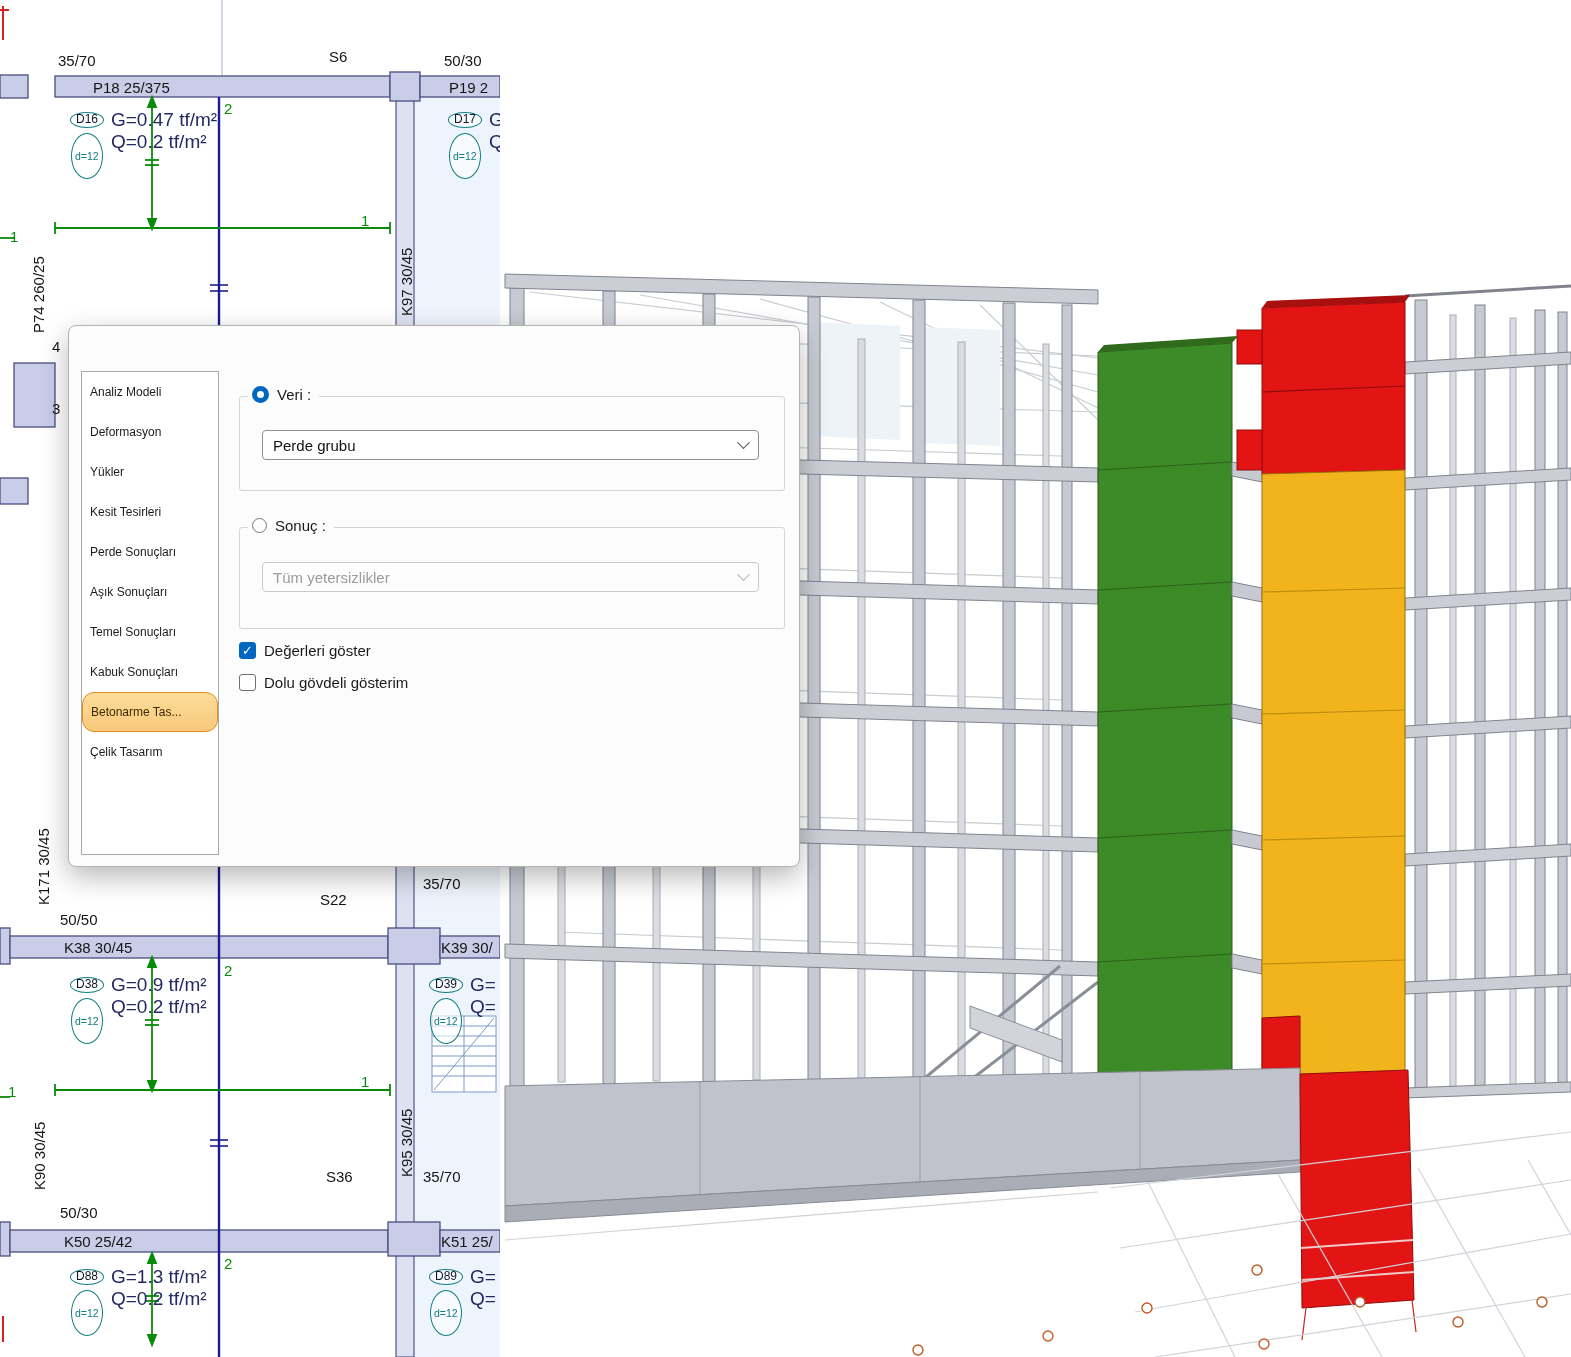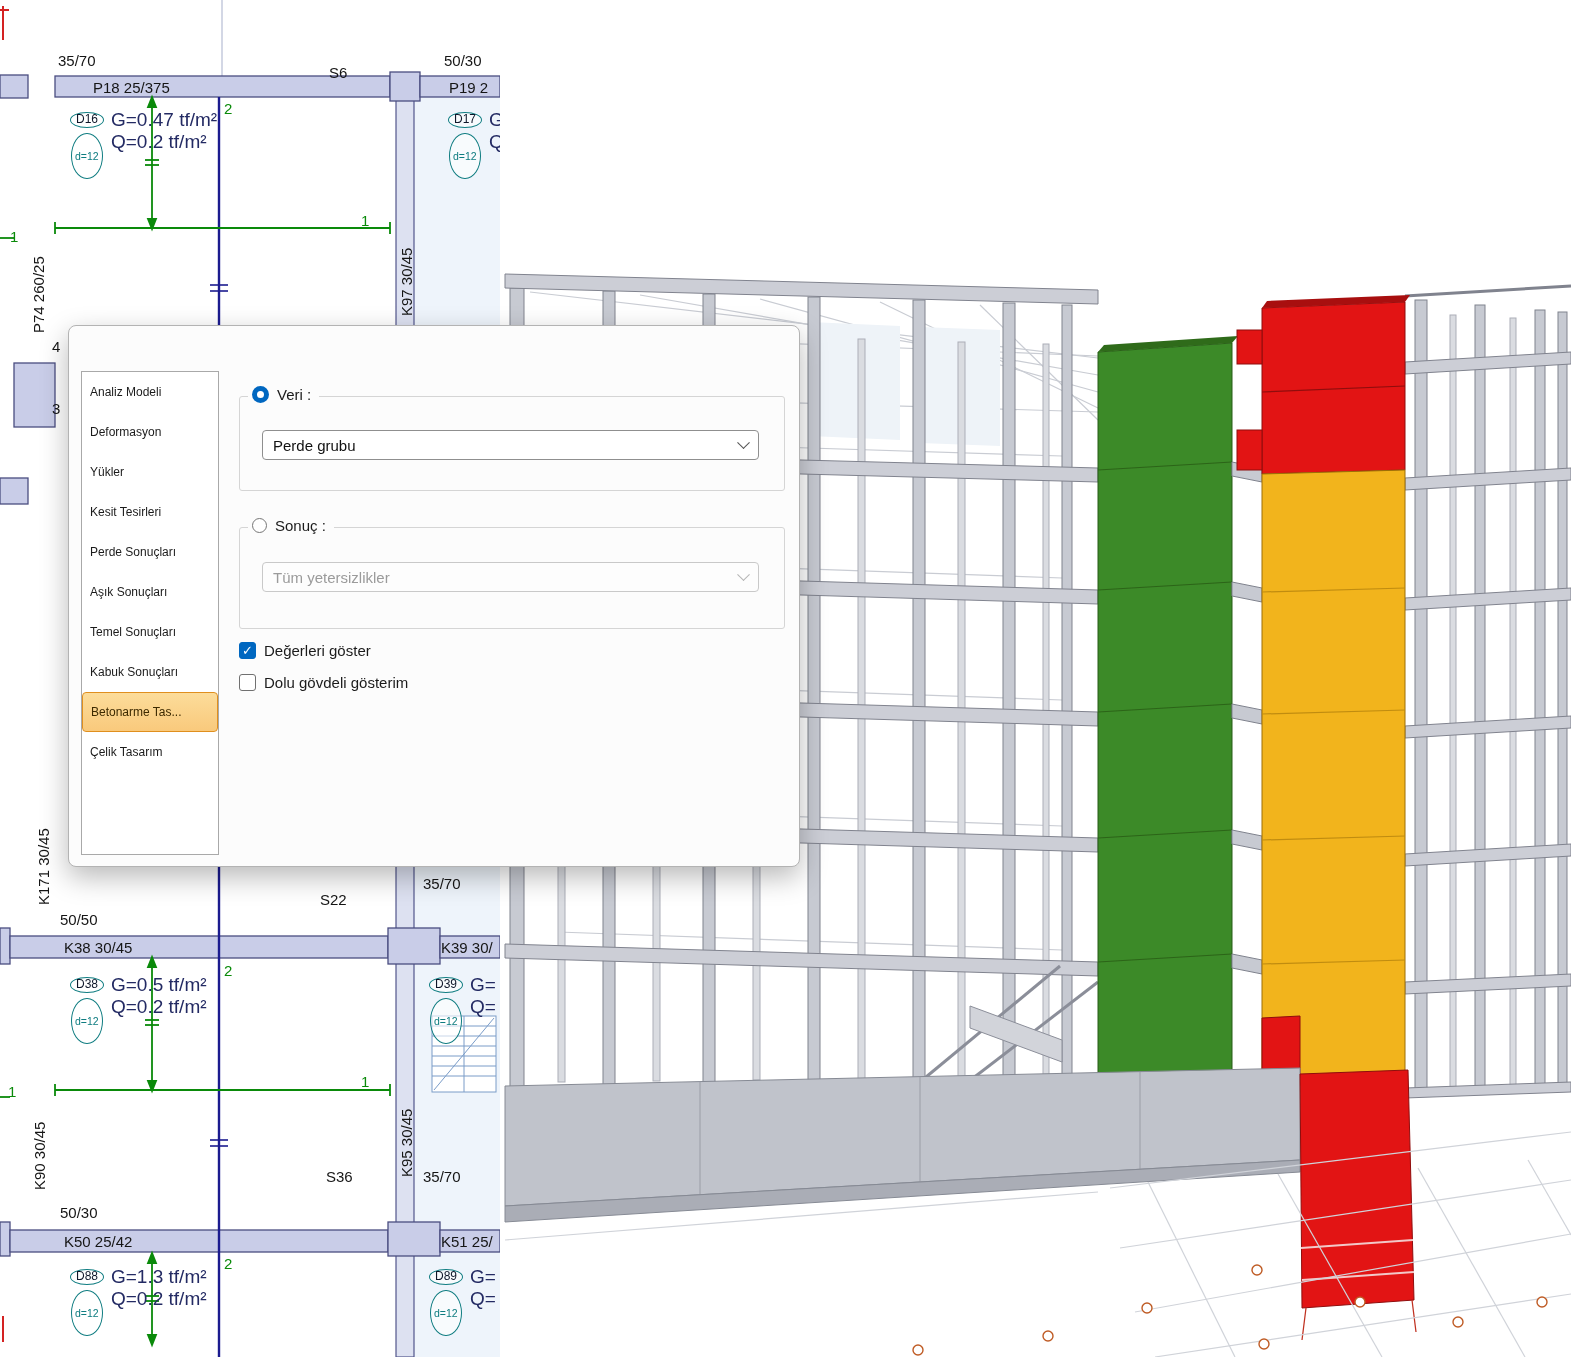--- a/index.html
+++ b/index.html
@@ -22,21 +22,21 @@
        border:1px solid #b3b3b3;border-radius:8px;box-shadow:0 10px 28px rgba(0,0,0,.28);z-index:10;}
   #dlg .titlebar{position:absolute;left:0;top:0;right:0;height:42px;}
   #dlg .title{position:absolute;left:16px;top:12px;font-size:15px;color:#4a4a4a;}
   #dlg .close{position:absolute;right:16px;top:9px;width:26px;height:26px;text-align:center;line-height:26px;
        font-size:16px;color:#555;cursor:pointer;border-radius:4px;}
   #dlg .listbox{position:absolute;left:12px;top:45px;width:136px;height:482px;background:#fff;
        border:1px solid #a9a9a9;overflow:hidden;}
   .list-item{height:40px;line-height:40px;padding-left:8px;font-size:12px;color:#1b1b1b;cursor:default;
        white-space:nowrap;overflow:hidden;}
   .list-item.selected{background:linear-gradient(#fcdc9a,var(--sel,#f9c97c));border:1px solid #e08f1e;
-       height:38px;line-height:38px;border-radius:4px;color:#3d2a00;}
+       height:38px;line-height:38px;border-radius:12px;color:#3d2a00;}
   .groupbox{position:absolute;border:1px solid #d5d5d5;border-radius:3px;background:transparent;}
   .legendrow{position:absolute;top:-11px;left:8px;display:flex;align-items:center;gap:8px;background:#fcfcfc;
        padding:0 8px 0 4px;font-size:15px;color:#1b1b1b;}
   .radio{width:13px;height:13px;border-radius:50%;border:1.5px solid #767676;background:#fff;box-sizing:content-box;}
   .radio.checked{width:7px;height:7px;border:5px solid var(--accent,#0067c0);}
   .dropdown{position:absolute;height:30px;background:#fff;border:1px solid #8f8f8f;border-radius:4px;
        display:flex;align-items:center;padding:0 10px;font-size:15px;color:#111;box-sizing:border-box;}
   .dropdown .chev{margin-left:auto;width:8px;height:8px;border-right:1.6px solid #555;border-bottom:1.6px solid #555;
        transform:rotate(45deg) translate(-2px,-2px);}
   .dropdown.disabled{color:#9b9b9b;border-color:#c9c9c9;background:#fdfdfd;}
@@ -123,21 +123,21 @@
       </g>
 
       <g stroke="#d42222" stroke-width="2">
         <line x1="3" y1="6" x2="3" y2="40"></line>
         <line x1="0" y1="10" x2="9" y2="10"></line>
         <line x1="3" y1="1316" x2="3" y2="1342"></line>
       </g>
     </svg>
     <div id="plan-annot">
         <span class="plab" style="left: 58px; top: 52px;">35/70</span>
-        <span class="plab" style="left: 329px; top: 64px;">S6</span>
+        <span class="plab" style="left: 329px; top: 48px;">S6</span>
         <span class="plab" style="left: 444px; top: 52px;">50/30</span>
         <span class="plab" style="left: 93px; top: 79px;">P18 25/375</span>
         <span class="plab" style="left: 449px; top: 79px;">P19 2</span>
         <span class="plab green" style="left: 224px; top: 100px;">2</span>
         <span class="plab gq" style="left: 111px; top: 109px;">G=0.47 tf/m²</span>
         <span class="plab gq" style="left: 111px; top: 131px;">Q=0.2 tf/m²</span>
         <span class="plab dcirc" style="left: 70px; top: 112px;">D16</span>
         <span class="plab dcirc2" style="left: 71px; top: 133px;">d=12</span>
         <span class="plab dcirc" style="left: 448px; top: 112px;">D17</span>
         <span class="plab dcirc2" style="left: 449px; top: 133px;">d=12</span>
@@ -148,21 +148,21 @@
         <span class="plab rot" style="left: 30px; top: 333px;">P74 260/25</span>
         <span class="plab rot" style="left: 398px; top: 316px;">K97 30/45</span>
         <span class="plab" style="left: 52px; top: 338px;">4</span>
         <span class="plab" style="left: 52px; top: 400px;">3</span>
         <span class="plab" style="left: 320px; top: 875px; margin-top: 16px;">S22</span>
         <span class="plab" style="left: 423px; top: 875px;">35/70</span>
         <span class="plab" style="left: 60px; top: 911px;">50/50</span>
         <span class="plab" style="left: 64px; top: 939px;">K38 30/45</span>
         <span class="plab" style="left: 441px; top: 939px;">K39 30/</span>
         <span class="plab green" style="left: 224px; top: 962px;">2</span>
-        <span class="plab gq" style="left: 111px; top: 974px;">G=0.5 tf/m²</span>
+        <span class="plab gq" style="left: 111px; top: 974px;">G=0.9 tf/m²</span>
         <span class="plab gq" style="left: 111px; top: 996px;">Q=0.2 tf/m²</span>
         <span class="plab dcirc" style="left: 70px; top: 977px;">D38</span>
         <span class="plab dcirc2" style="left: 71px; top: 998px;">d=12</span>
         <span class="plab dcirc" style="left: 429px; top: 977px;">D39</span>
         <span class="plab dcirc2" style="left: 430px; top: 998px;">d=12</span>
         <span class="plab gq" style="left: 470px; top: 974px;">G=</span>
         <span class="plab gq" style="left: 470px; top: 996px;">Q=</span>
         <span class="plab green" style="left: 361px; top: 1073px;">1</span>
         <span class="plab green" style="left: 8px; top: 1083px;">1</span>
         <span class="plab rot" style="left: 35px; top: 905px;">K171 30/45</span>

